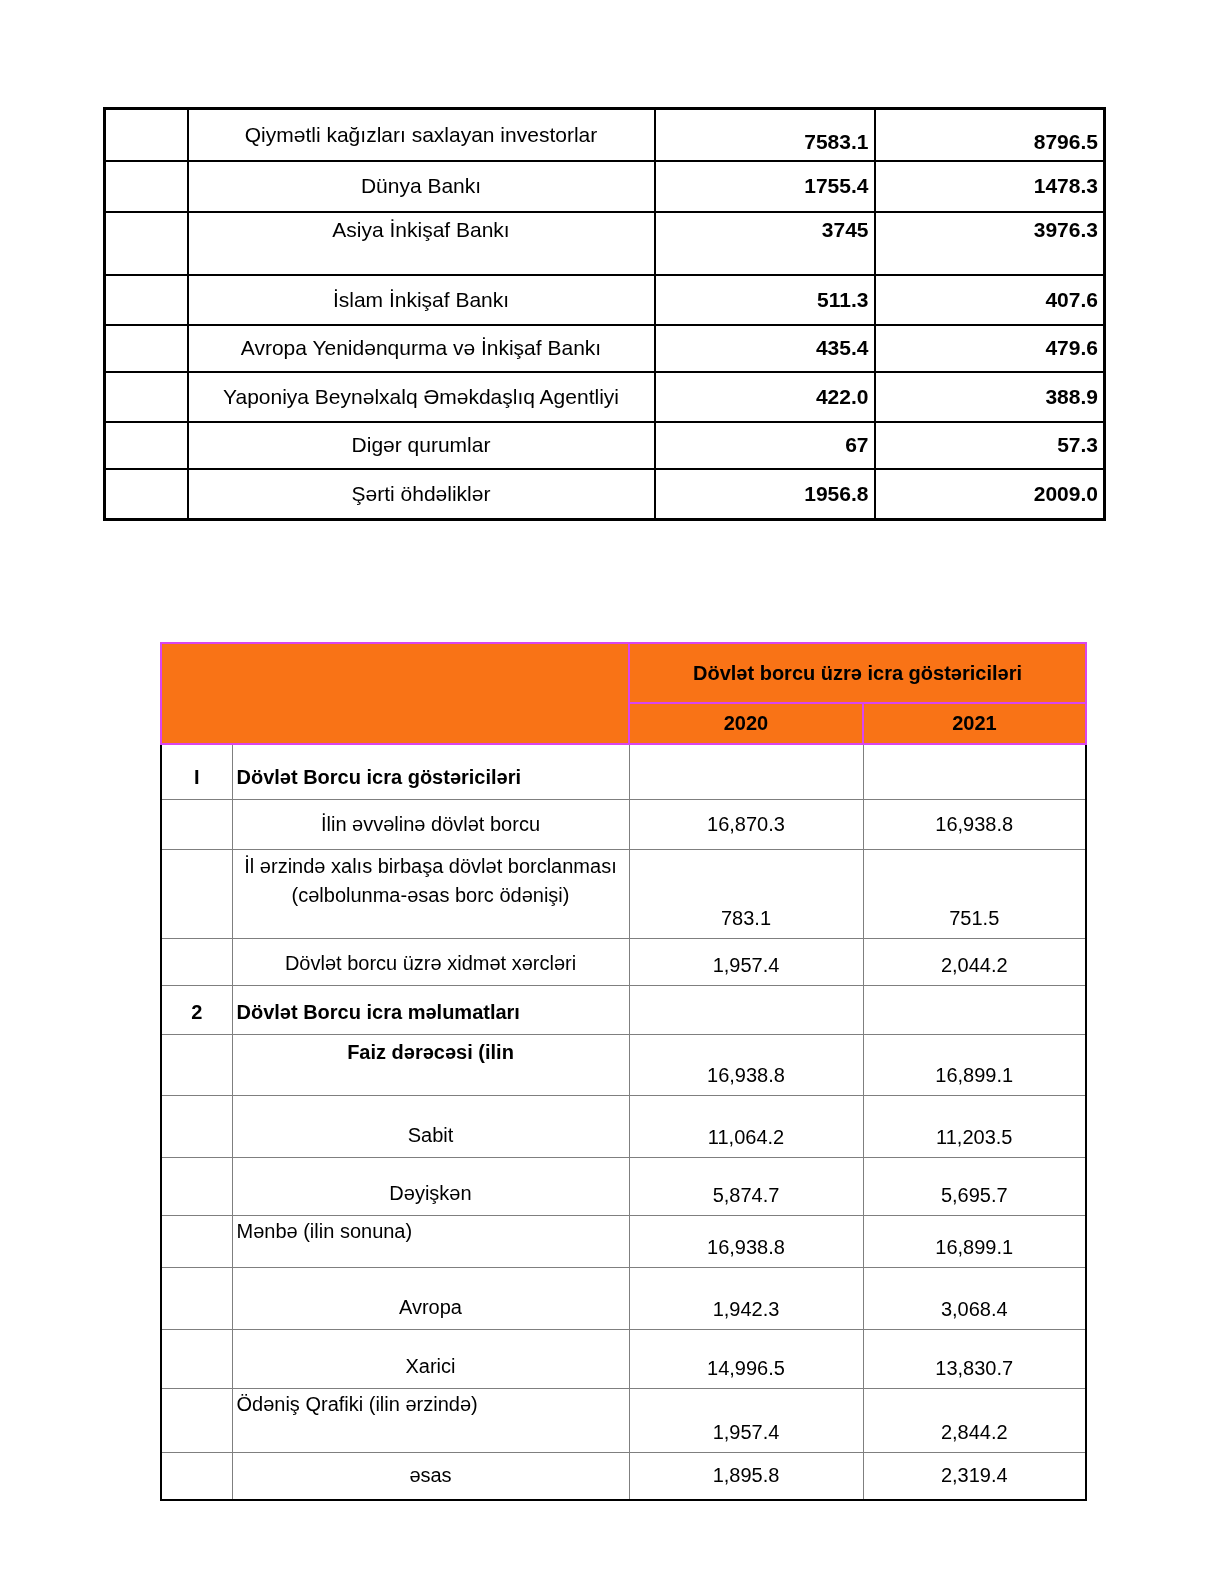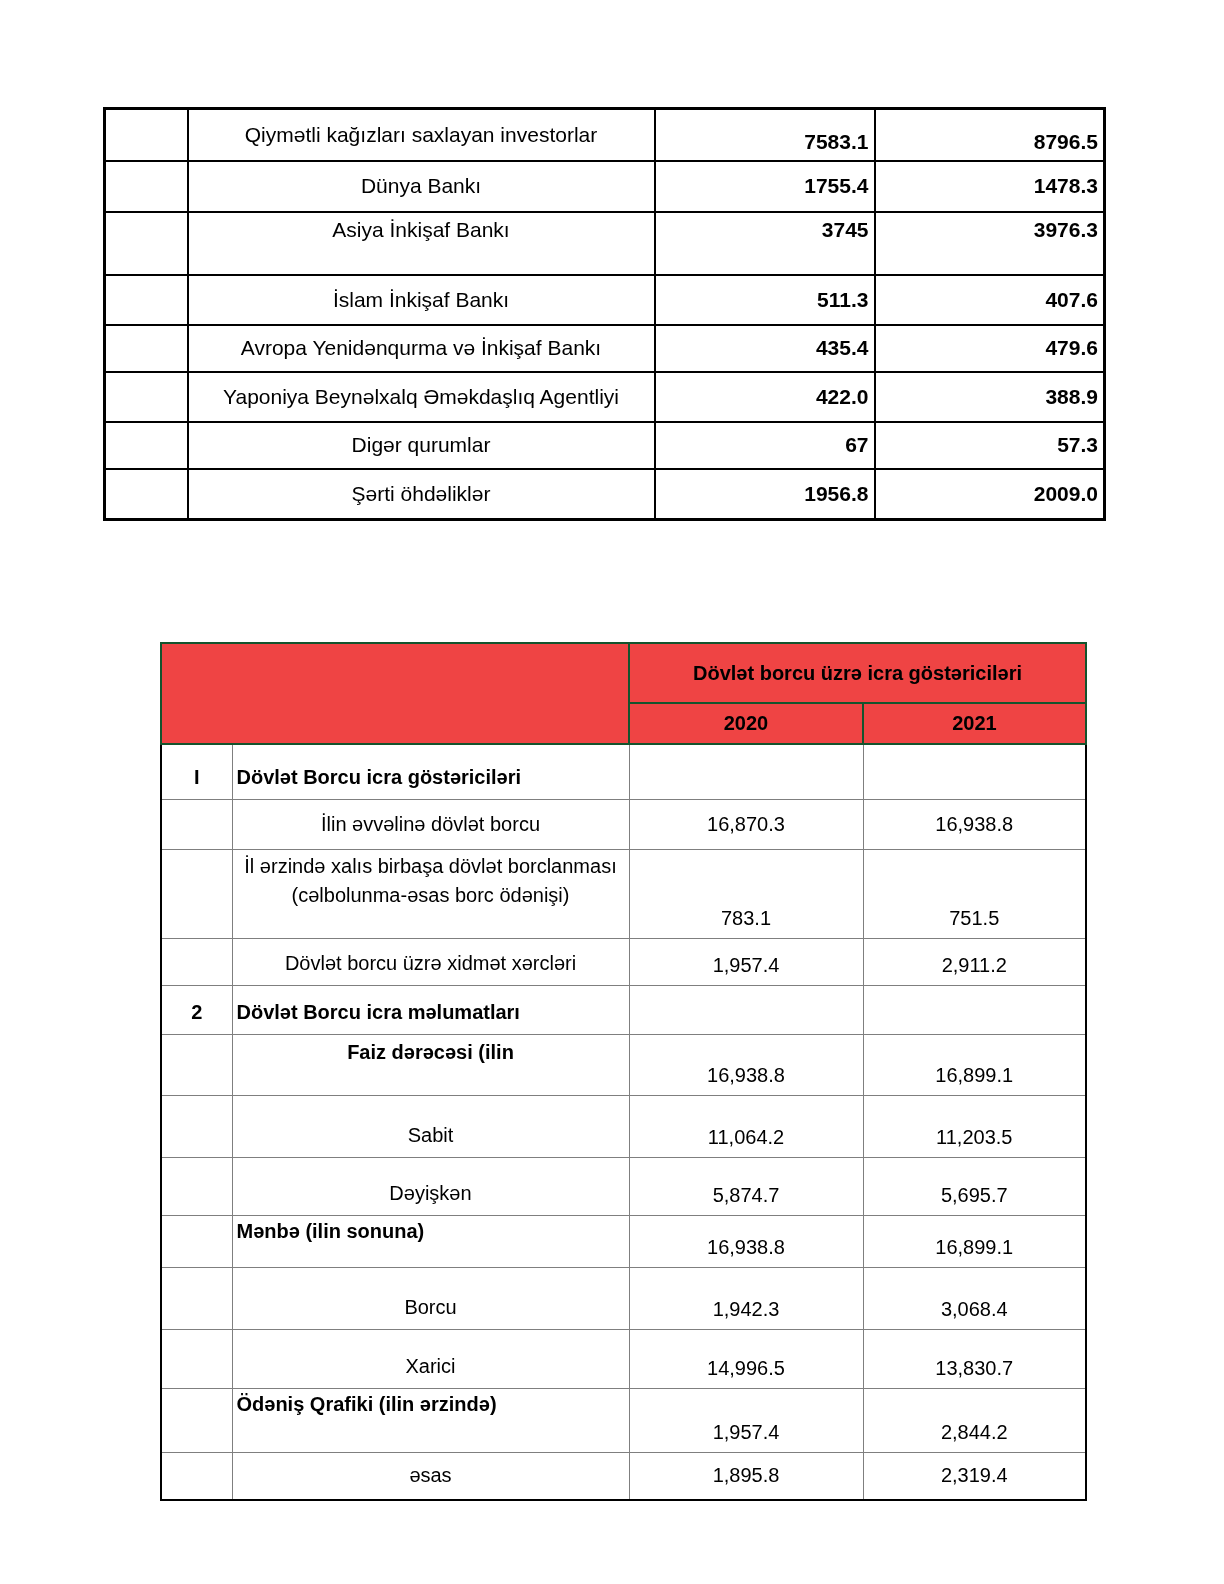--- a/index.html
+++ b/index.html
@@ -13,28 +13,28 @@
   #t1 { position:absolute; left:103px; top:107px; width:1000px; border:3px solid #000; }
   #t1 td { border:2px solid #000; font-size:21px; overflow:hidden; padding:0; }
   #t1 td.lbl { text-align:center; vertical-align:middle; padding:2px 20px; }
   #t1 td.val { text-align:right; vertical-align:middle; font-weight:bold; padding-right:5px; }
   #t1 tr.first td.val { vertical-align:bottom; padding-bottom:6px; }
   #t1 tr.topalign td { vertical-align:top; padding-top:5px; }
 
   
   #t2 { position:absolute; left:160px; top:642px; width:925px; border:2px solid #000; }
   #t2 td { font-size:20px; overflow:hidden; padding:0; }
-  #t2 td.hd { background:#ef4444; border:2px solid #14532d; text-align:center; vertical-align:middle; font-weight:bold; }
+  #t2 td.hd { background:#f97316; border:2px solid #d946ef; text-align:center; vertical-align:middle; font-weight:bold; }
   #t2 tbody td { border:1px solid #7f7f7f; }
   #t2 tbody td.num { text-align:center; vertical-align:bottom; font-weight:bold; padding-bottom:10px; }
   #t2 tbody td.sec { text-align:left; vertical-align:bottom; font-weight:bold; padding:0 2px 10px 4px; }
   #t2 tbody td.item { text-align:center; vertical-align:bottom; padding-bottom:10px; }
   #t2 tbody td.item-mid { text-align:center; vertical-align:middle; }
   #t2 tbody td.par { text-align:center; vertical-align:top; line-height:1.45; padding-top:2px; }
-  #t2 tbody td.hsec-l { text-align:left; vertical-align:top; font-weight:bold; padding:4px 2px 0 4px;margin-top:48px; }
+  #t2 tbody td.hsec-l { text-align:left; vertical-align:top; font-weight:normal; padding:4px 2px 0 4px;margin-top:48px; }
   #t2 tbody td.hsec-c { text-align:center; vertical-align:top; font-weight:bold; padding-top:6px; }
   #t2 tbody td.val { text-align:center; vertical-align:bottom; padding-bottom:8px; }
   #t2 tbody td.val-mid { text-align:center; vertical-align:middle; }
   #t2 tbody td.b { font-weight:normal; }
 </style>
 </head>
 <body>
 
 <table id="t1">
   <colgroup>
@@ -131,21 +131,21 @@
       <td class="num"></td>
       <td class="par">İl ərzində xalıs birbaşa dövlət borclanması (cəlbolunma-əsas borc ödənişi)</td>
       <td class="val b">783.1</td>
       <td class="val b">751.5</td>
     </tr>
 
     <tr style="height:47px">
       <td class="num"></td>
       <td class="item">Dövlət borcu üzrə xidmət xərcləri</td>
       <td class="val b">1,957.4</td>
-      <td class="val b">2,911.2</td>
+      <td class="val b">2,044.2</td>
     </tr>
 
     <tr style="height:49px">
       <td class="num">2</td>
       <td class="sec">Dövlət Borcu icra məlumatları</td>
       <td class="val"></td>
       <td class="val"></td>
     </tr>
 
     <tr style="height:61px">
@@ -171,21 +171,21 @@
 
     <tr style="height:52px">
       <td class="num"></td>
       <td class="hsec-l">Mənbə (ilin sonuna)</td>
       <td class="val b">16,938.8</td>
       <td class="val b">16,899.1</td>
     </tr>
 
     <tr style="height:62px">
       <td class="num"></td>
-      <td class="item">Borcu</td>
+      <td class="item">Avropa</td>
       <td class="val">1,942.3</td>
       <td class="val">3,068.4</td>
     </tr>
 
     <tr style="height:59px">
       <td class="num"></td>
       <td class="item">Xarici</td>
       <td class="val">14,996.5</td>
       <td class="val">13,830.7</td>
     </tr>

